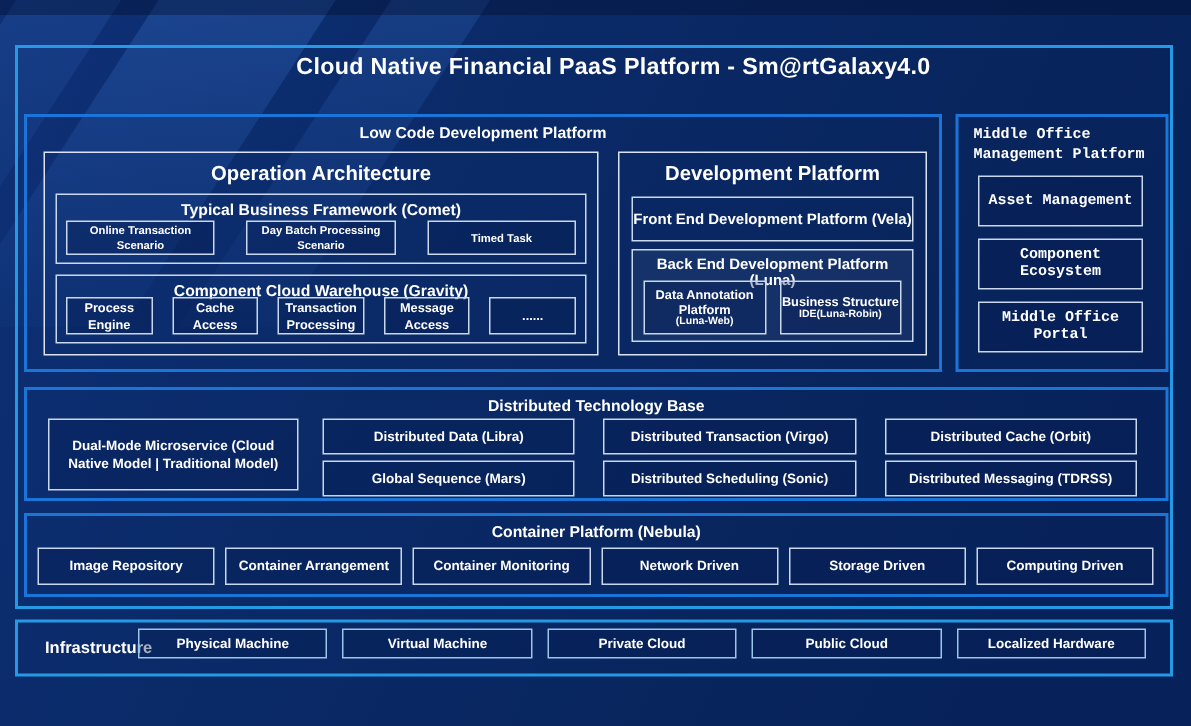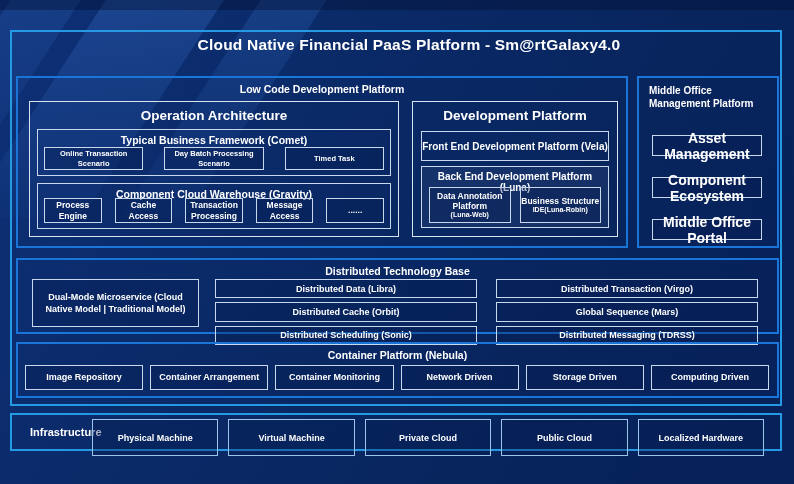--- a/index.html
+++ b/index.html
@@ -18,21 +18,21 @@
 
   .main-frame { position:absolute; left:10px; top:30px; width:772px; height:376px; border:2px solid #2599e3; }
 
   .title { position:absolute; left:0; top:36px; width:100%; text-align:center;
            font-size:15.5px; font-weight:bold; letter-spacing:.2px;padding-left:24px; }
 
   .section { position:absolute; border:2px solid #1a75d8; }
   .sec-label { text-align:center; font-size:10.5px; font-weight:bold; margin-top:5px; }
 
   .low-code   { left:16px;  top:76px;  width:612px; height:172px; }
-  .mid-office { left:637px; top:76px;  width:142px; height:172px; }
+  .mid-office { left:637px; top:76px;  width:142px; height:172px;font-family:Liberation Mono, monospace; }
   .distributed{ left:16px;  top:258px; width:763px; height:76px; }
   .container-p{ left:16px;  top:342px; width:763px; height:56px; }
   .infra      { left:10px;  top:413px; width:772px; height:38px; border-color:#2599e3; }
 
   .box   { position:absolute; border:1.5px solid #d9e3f1; }
   .box-title-lg { text-align:center; font-size:13.5px; font-weight:bold; margin-top:6px; }
   .box-title-sm { text-align:center; font-size:10.5px; font-weight:bold; margin-top:4px; }
 
   .op-arch { left:11px; top:23px; width:370px; height:136px; }
   .comet   { position:absolute; left:7px; top:27px; right:7px; height:47px; border:1px solid #c9d8ec; }
@@ -53,37 +53,37 @@
   .back-end { position:absolute; left:8px; top:64px; right:8px; height:62px; border:1px solid #c9d8ec;
               background:rgba(255,255,255,.05); }
   .be-title { text-align:center; font-size:10px; font-weight:bold; margin-top:4px; }
   .be-row   { position:absolute; left:7px; right:7px; bottom:4px; height:36px; display:flex; gap:9px; }
   .sub-chip { flex:1; border:1px solid #c9d8ec; background:rgba(6,28,80,.3); display:flex; flex-direction:column;
               align-items:center; justify-content:center; text-align:center; line-height:1.2; }
   .sub-chip .nm { font-size:8.5px; font-weight:bold; }
   .sub-chip .sb { font-size:7px;   font-weight:bold; }
 
   .mo-title { margin:7px 10px 0; font-size:10px; font-weight:bold; line-height:1.25; }
-  .mo-box { position:absolute; left:13px; width:110px; height:21px; border:1px solid #c9d8ec;
-            display:flex; align-items:center; justify-content:center; font-size:14px; font-weight:bold;
-            background:rgba(6,28,80,.3); text-align:center;margin-top:18px; }
+  .mo-box { position:absolute; left:13px; width:110px; height:34px; border:1px solid #c9d8ec;
+            display:flex; align-items:center; justify-content:center; font-size:10px; font-weight:bold;
+            background:rgba(6,28,80,.3); text-align:center; }
   .mo-1 { top:39px; } .mo-2 { top:81px; } .mo-3 { top:123px; }
 
   .dual-mode { position:absolute; left:14px; top:19px; width:167px; height:48px; border:1px solid #c9d8ec;
                display:flex; align-items:center; justify-content:center; text-align:center;
                font-size:9px; font-weight:bold; line-height:1.35; padding:0 8px; background:rgba(6,28,80,.3); }
-  .dist-grid { position:absolute; left:197px; right:19px; top:19px; height:66px; display:grid;
-               grid-template-columns:repeat(2,1fr); column-gap:19px; row-gap:4px; }
+  .dist-grid { position:absolute; left:197px; right:19px; top:19px; height:52px; display:grid;
+               grid-template-columns:repeat(3,1fr); column-gap:19px; row-gap:4px; }
   .dist-grid .chip { font-size:9px; }
 
   .cp-row { position:absolute; left:7px; right:8px; bottom:6px; height:25px; display:flex; gap:7px; }
 
   .infra-label { position:absolute; left:18px; top:0; height:34px; display:flex; align-items:center;
                  font-size:11px; font-weight:bold; }
-  .infra-row { position:absolute; left:80px; right:16px; top:4px; height:37px; display:flex; gap:10px; }
+  .infra-row { position:absolute; left:80px; right:16px; top:4px; height:20px; display:flex; gap:10px; }
   .infra-row .chip { border-color:#9cc5ec; font-size:9px; }
 </style>
 </head>
 <body>
 
 <div class="stage">
   <div class="streak s3"></div>
   <div class="streak s1"></div>
   <div class="streak s2"></div>
   <div class="top-shade"></div>

